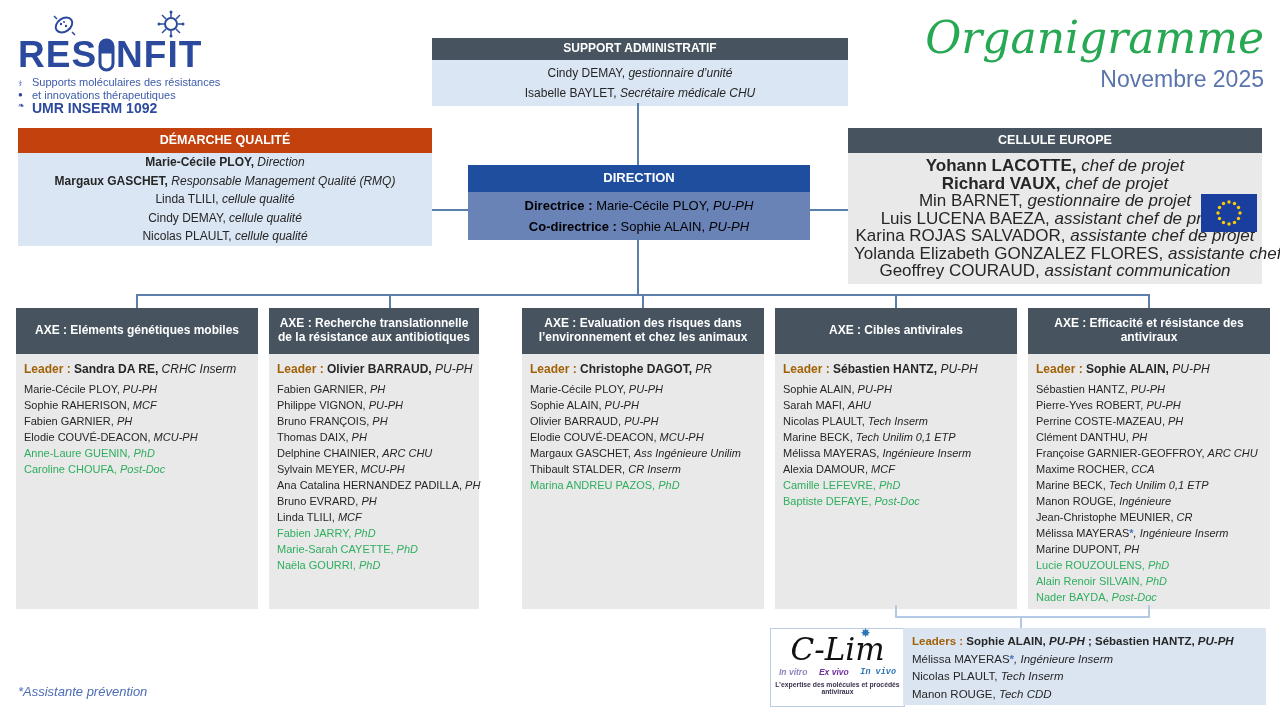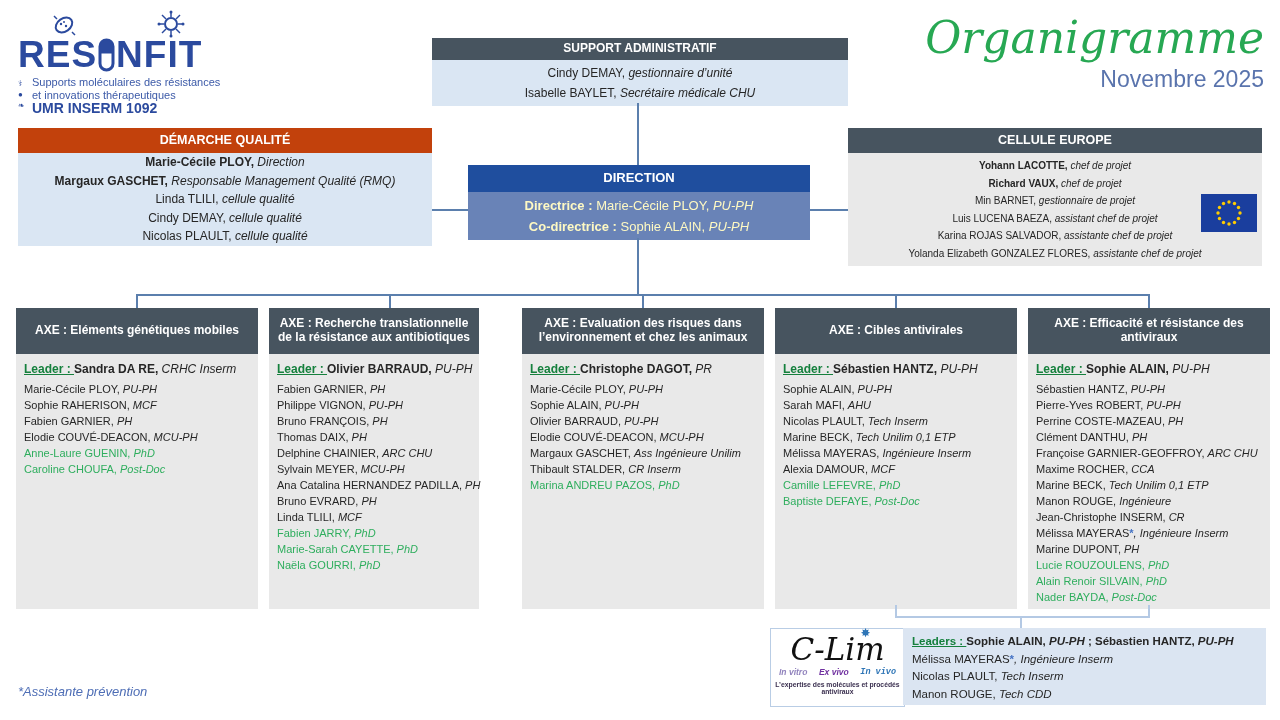--- a/index.html
+++ b/index.html
@@ -14,29 +14,29 @@
   .body-lightblue{background:#dae6f3;}
   .body-gray{background:#e9e9e9;}
   .body-dirblue{background:#6983b7;}
   .line{white-space:nowrap;}
   .seg{color:inherit;}
   .seg.b{font-weight:bold;}
   .seg.i{font-style:italic;}
   .seg.bi{font-weight:bold;font-style:italic;}
   .seg.g{color:#2fae5e;}
   .seg.gi{color:#2fae5e;font-style:italic;}
-  .seg.lbl{color:#15803d;font-weight:bold;text-decoration:underline;}
+  .seg.lbl{color:#a16207;font-weight:bold;}
   .seg.st{color:#4472c4;font-weight:bold;}
   .centered .line{text-align:center;}
   
   .support-body{padding:3px 4px;font-size:12px;line-height:20px;text-align:center;}
   .dq-body{font-size:12px;line-height:18.5px;text-align:center;}
   .dir-body{padding:3px;font-size:13px;line-height:21px;text-align:center;color:#fff;}
-  .dir-body .seg{color:#fef9c3;}
-  .eu-body{padding:4px 6px;font-size:10px;line-height:17.5px;text-align:center;position:relative;}
+  .dir-body .seg{color:#000000;}
+  .eu-body{padding:4px 6px;font-size:17px;line-height:17.5px;text-align:center;position:relative;}
   
   .axe-hdr{font-size:12px;padding:2px 8px;}
   .axe-body{padding:7px 8px;font-size:11px;line-height:16px;text-align:left;}
   .axe-body .line:first-child{font-size:12px;line-height:17px;margin-bottom:3px;}
   
   .conn{position:absolute;background:#5b7fad;}
   .conn.pale{background:#b4c9e4;}
   
   .logo-word{color:#2b4a9e;font-weight:bold;font-size:37px;letter-spacing:1px;line-height:1;display:flex;align-items:center;}
   .logo-sub{color:#3c5aa8;font-size:11px;line-height:13px;}
@@ -133,20 +133,21 @@
 
 <div class="box" style="left:848px;top:128px;width:414px;">
   <div class="hdr slate" style="height:25px;font-size:12.5px;">CELLULE EUROPE</div>
   <div class="body-gray eu-body centered">
       <div class="line"><span class="seg b">Yohann LACOTTE, </span><span class="seg i">chef de projet</span></div>
       <div class="line"><span class="seg b">Richard VAUX, </span><span class="seg i">chef de projet</span></div>
       <div class="line"><span class="seg">Min BARNET, </span><span class="seg i">gestionnaire de projet</span></div>
       <div class="line"><span class="seg">Luis LUCENA BAEZA, </span><span class="seg i">assistant chef de projet</span></div>
       <div class="line"><span class="seg">Karina ROJAS SALVADOR, </span><span class="seg i">assistante chef de projet</span></div>
       <div class="line"><span class="seg">Yolanda Elizabeth GONZALEZ FLORES, </span><span class="seg i">assistante chef de projet</span></div>
+      <div class="line"><span class="seg">Geoffrey COURAUD, </span><span class="seg i">assistant communication</span></div>
     </div>
   <svg class="abs" style="right:5px;top:66px;" width="56" height="38" viewBox="0 0 56 38">
     <rect width="56" height="38" fill="#1a3e9e"></rect>
     <g fill="#ffcc00">
       <circle cx="28" cy="8" r="1.7"></circle>
         <circle cx="33.5" cy="9.5" r="1.7"></circle>
         <circle cx="37.5" cy="13.5" r="1.7"></circle>
       <circle cx="39" cy="19" r="1.7"></circle>
         <circle cx="37.5" cy="24.5" r="1.7"></circle>
         <circle cx="33.5" cy="28.5" r="1.7"></circle>
@@ -233,21 +234,21 @@
   <div class="body-gray axe-body" style="height:241px;">
       <div class="line"><span class="seg lbl">Leader : </span><span class="seg b">Sophie ALAIN, </span><span class="seg i">PU-PH</span></div>
       <div class="line"><span class="seg">Sébastien HANTZ, </span><span class="seg i">PU-PH</span></div>
       <div class="line"><span class="seg">Pierre-Yves ROBERT, </span><span class="seg i">PU-PH</span></div>
       <div class="line"><span class="seg">Perrine COSTE-MAZEAU, </span><span class="seg i">PH</span></div>
       <div class="line"><span class="seg">Clément DANTHU, </span><span class="seg i">PH</span></div>
       <div class="line"><span class="seg">Françoise GARNIER-GEOFFROY, </span><span class="seg i">ARC CHU</span></div>
       <div class="line"><span class="seg">Maxime ROCHER, </span><span class="seg i">CCA</span></div>
       <div class="line"><span class="seg">Marine BECK, </span><span class="seg i">Tech Unilim 0,1 ETP</span></div>
       <div class="line"><span class="seg">Manon ROUGE, </span><span class="seg i">Ingénieure</span></div>
-      <div class="line"><span class="seg">Jean-Christophe INSERM, </span><span class="seg i">CR</span></div>
+      <div class="line"><span class="seg">Jean-Christophe MEUNIER, </span><span class="seg i">CR</span></div>
       <div class="line"><span class="seg">Mélissa MAYERAS</span><span class="seg st">*</span><span class="seg i">, Ingénieure Inserm</span></div>
       <div class="line"><span class="seg">Marine DUPONT, </span><span class="seg i">PH</span></div>
       <div class="line"><span class="seg g">Lucie ROUZOULENS, </span><span class="seg gi">PhD</span></div>
       <div class="line"><span class="seg g">Alain Renoir SILVAIN, </span><span class="seg gi">PhD</span></div>
       <div class="line"><span class="seg g">Nader BAYDA, </span><span class="seg gi">Post-Doc</span></div>
     </div>
 </div>
 
 <div class="conn pale" style="left:895px;top:605px;width:2px;height:13px;"></div>
 <div class="conn pale" style="left:1148px;top:605px;width:2px;height:13px;"></div>

